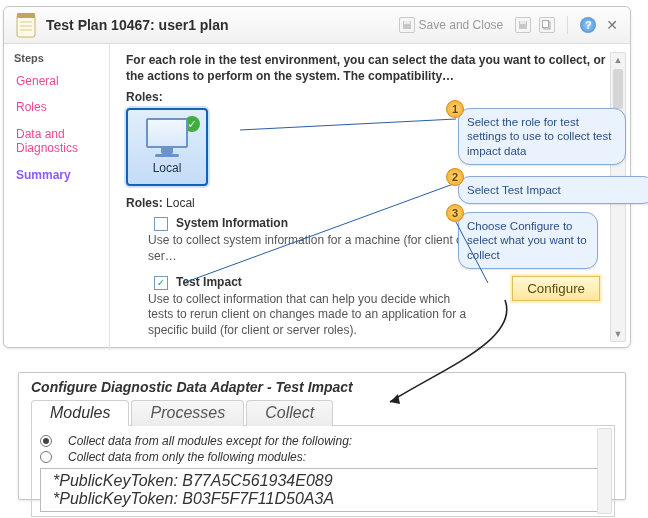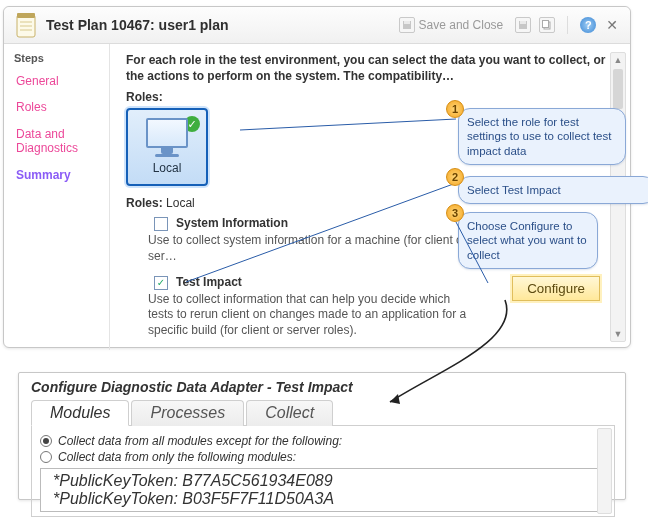--- a/index.html
+++ b/index.html
@@ -110,21 +110,21 @@
   .dialog-title { font-weight: bold; font-size: 14px; color: #333; }
   .tabs { display: flex; margin-top: 4px; border-bottom: 1px solid #cfcfcf; }
   .tab {
     padding: 3px 18px; border: 1px solid #cfcfcf; border-bottom: none;
     background: linear-gradient(#f7f7f7,#ececec); color: #555;
     border-radius: 4px 4px 0 0; margin-right: 2px; font-size: 16px;
     position: relative; top: 1px;
   }
   .tab.active { background: #fff; font-weight: normal; color:#333; border-bottom: 1px solid #fff;}
   .dialog-body { border: 1px solid #cfcfcf; border-top: none; padding: 6px 8px 4px 8px; position: relative; }
-  .radio-row { display: flex; align-items: center; gap: 6px; margin: 2px 0; }
+  .radio-row { display: flex; align-items: center; gap: 16px; margin: 2px 0; }
   .radio { width: 12px; height: 12px; border: 1px solid #777; border-radius: 50%; display:inline-flex; align-items:center; justify-content:center;}
   .radio.sel::after { content:""; width:6px; height:6px; background:#444; border-radius:50%;}
   .textbox { margin-top: 4px; border: 1px solid #bbb; padding: 3px 12px; font-family: inherit; font-size: 16px; background: #fff; }
   .dialog .sb { position: absolute; right: 2px; top: 2px; bottom: 2px; width: 15px; border:1px solid #dedede; background:#f3f3f3; border-radius:2px;}
 </style>
 </head>
 <body>
 
 <div class="window">
   <div class="titlebar">

